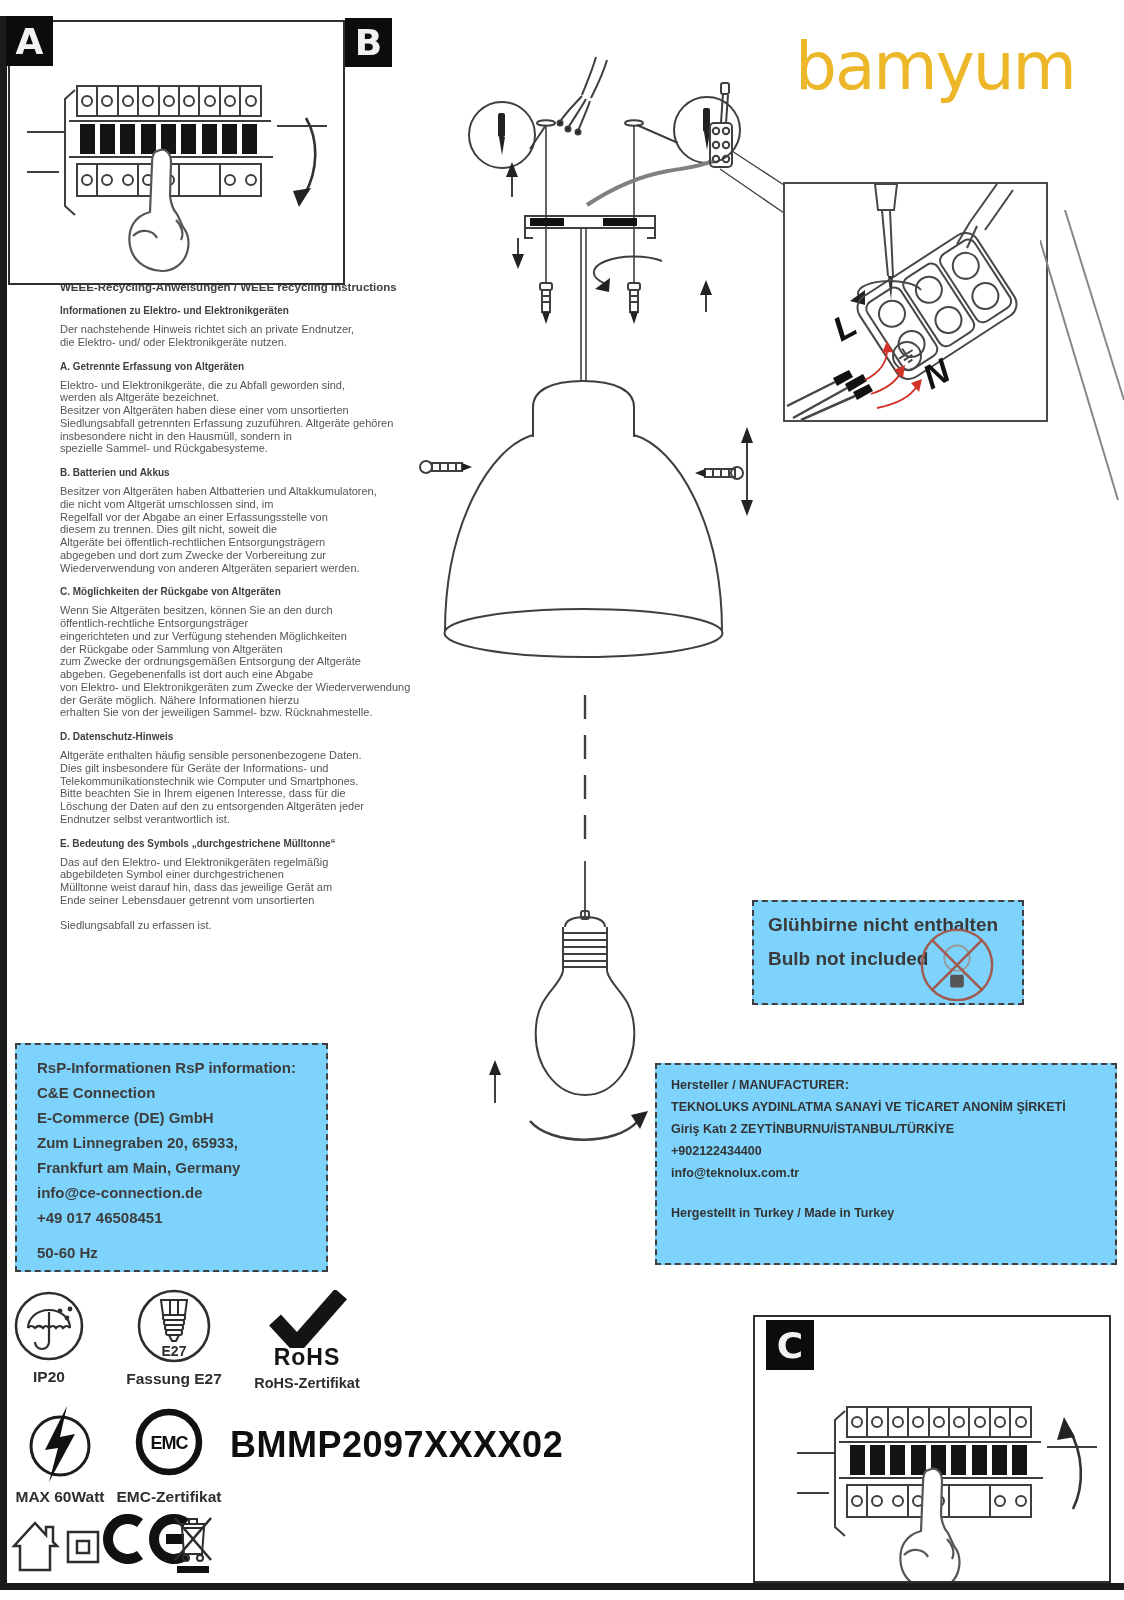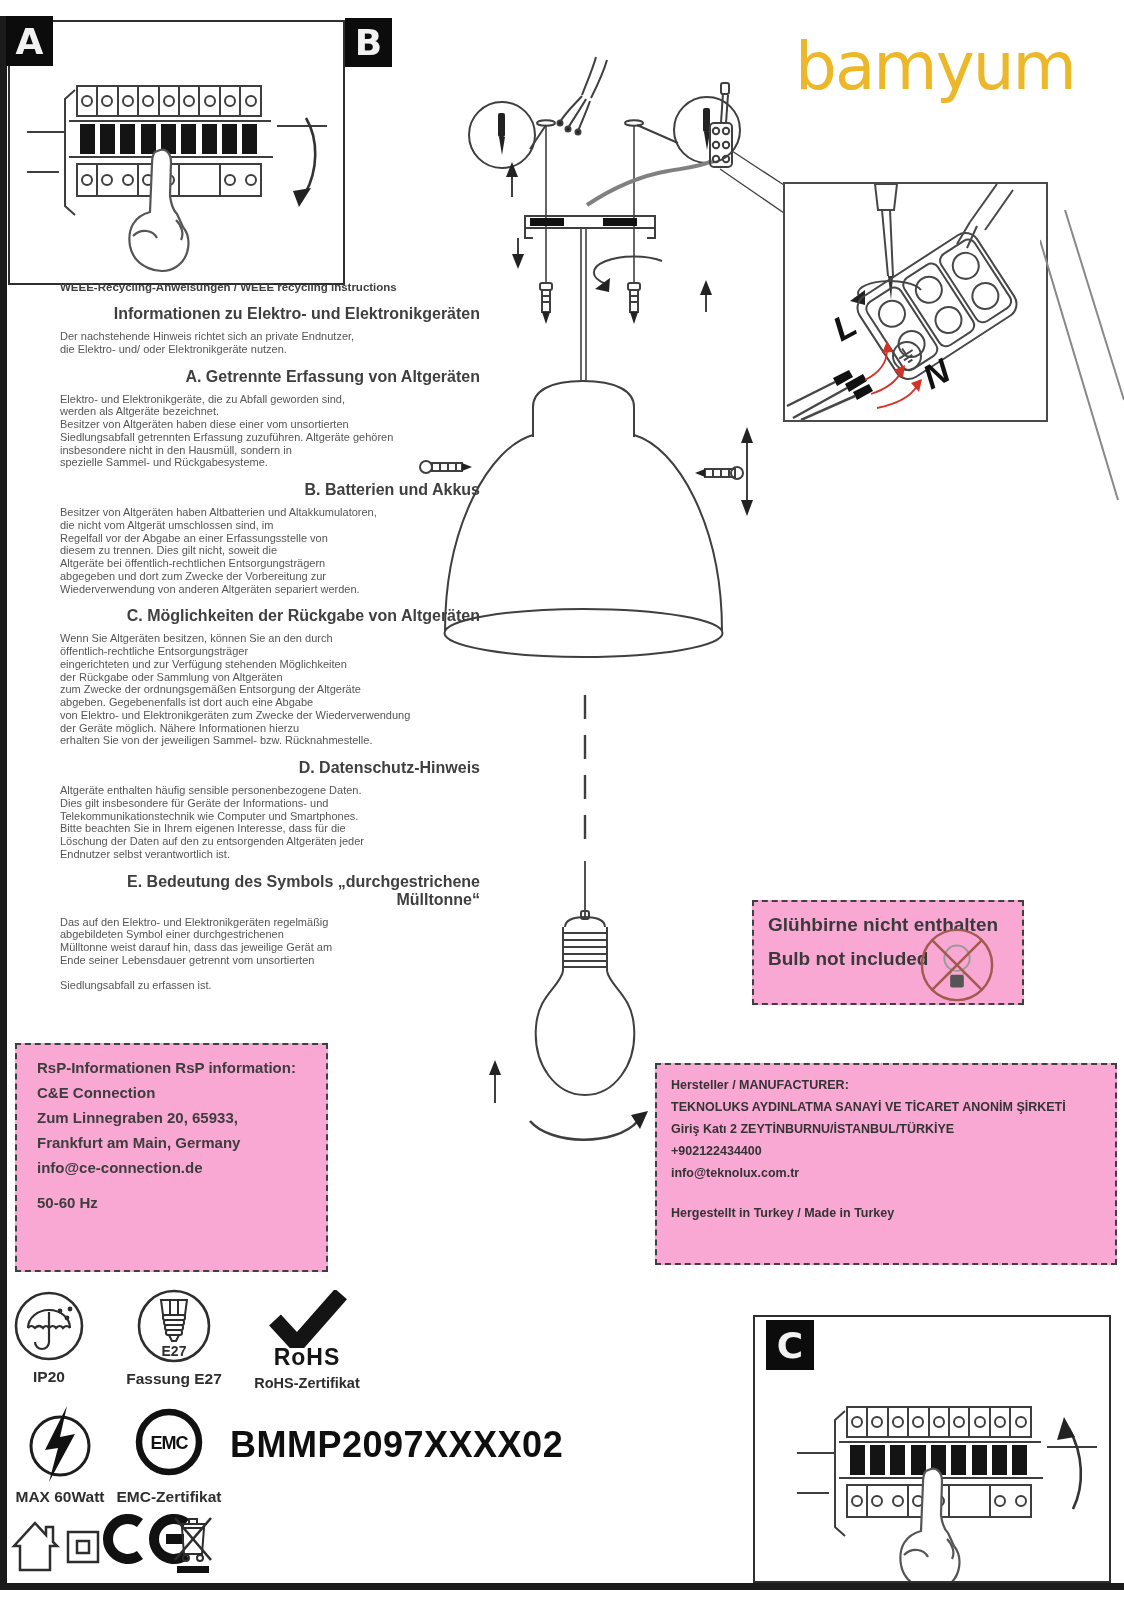--- a/index.html
+++ b/index.html
@@ -7,24 +7,24 @@
         font-family:"Liberation Sans",sans-serif;color:#3c3c3c;}
   .abs{position:absolute;}
   .bar{background:#1b1b1b;}
   .secbox{border:2px solid #2f2f2f;background:#fff;}
   .seclabel{background:#0c0c0c;color:#f2f2f2;display:flex;align-items:center;justify-content:center;
             font-size:36px;font-weight:bold;font-family:"DejaVu Sans",sans-serif;}
   .logo{color:#ECB82A;font-family:"DejaVu Sans",sans-serif;font-weight:normal;font-size:66px;
         letter-spacing:-2px;}
   .weee{left:12px;top:281px;width:420px;margin-left:48px;}
   .weee .t{font-size:11.5px;font-weight:bold;color:#3f3f3f;margin-bottom:12px;}
-  .weee .h{font-size:16px;font-weight:bold;color:#3f3f3f;margin:12px 0 7px 0;text-align:right;}
+  .weee .h{font-size:10px;font-weight:bold;color:#3f3f3f;margin:12px 0 7px 0;}
   .weee .b{font-size:11px;line-height:1.16;color:#555;}
   .pre{white-space:pre-line;}
-  .dashed{border:2px dashed #3f3f3f;background:#f9a8d4;}
+  .dashed{border:2px dashed #3f3f3f;background:#7dd3fc;}
   .notice{left:752px;top:900px;width:268px;height:101px;}
   .notice .l{font-size:19px;font-weight:bold;color:#3a3a3a;margin:12px 0 0 14px;}
   .rsp{left:15px;top:1043px;width:309px;height:225px;}
   .rsp .t,.rsp .l{font-size:15px;font-weight:bold;color:#3d3d3d;line-height:25px;margin-left:20px;}
   .rsp .t{margin-top:10px;}
   .rsp .f{margin-top:10px;}
   .man{left:655px;top:1063px;width:458px;height:198px;}
   .man .t,.man .l{font-size:12.5px;font-weight:bold;color:#333;line-height:22px;margin-left:14px;}
   .man .t{margin-top:9px;}
   .man .o{margin-top:18px;}
@@ -383,23 +383,25 @@
       <path d="M34,45 L33,50 M46,45 L47,50" stroke="#999" stroke-width="2" fill="none"></path>
       <rect x="33" y="50" width="14" height="13" rx="2" fill="#555"></rect>
       <line x1="15" y1="15" x2="65" y2="65" stroke="#A2594E" stroke-width="2.5"></line>
       <line x1="65" y1="15" x2="15" y2="65" stroke="#A2594E" stroke-width="2.5"></line>
     </svg>
   </div>
 
   <div class="abs dashed rsp">
     <div class="t">RsP-Informationen RsP information:</div>
     <div class="l">C&amp;E Connection</div>
+    <div class="l">E-Commerce (DE) GmbH</div>
     <div class="l">Zum Linnegraben 20, 65933,</div>
     <div class="l">Frankfurt am Main, Germany</div>
     <div class="l">info@ce-connection.de</div>
+    <div class="l">+49 017 46508451</div>
     <div class="l f">50-60 Hz</div>
   </div>
 
   <div class="abs dashed man">
     <div class="t">Hersteller / MANUFACTURER:</div>
     <div class="l">TEKNOLUKS AYDINLATMA SANAYİ VE TİCARET ANONİM ŞİRKETİ</div>
     <div class="l">Giriş Katı 2 ZEYTİNBURNU/İSTANBUL/TÜRKİYE</div>
     <div class="l">+902122434400</div>
     <div class="l">info@teknolux.com.tr</div>
     <div class="l o">Hergestellt in Turkey / Made in Turkey</div>

